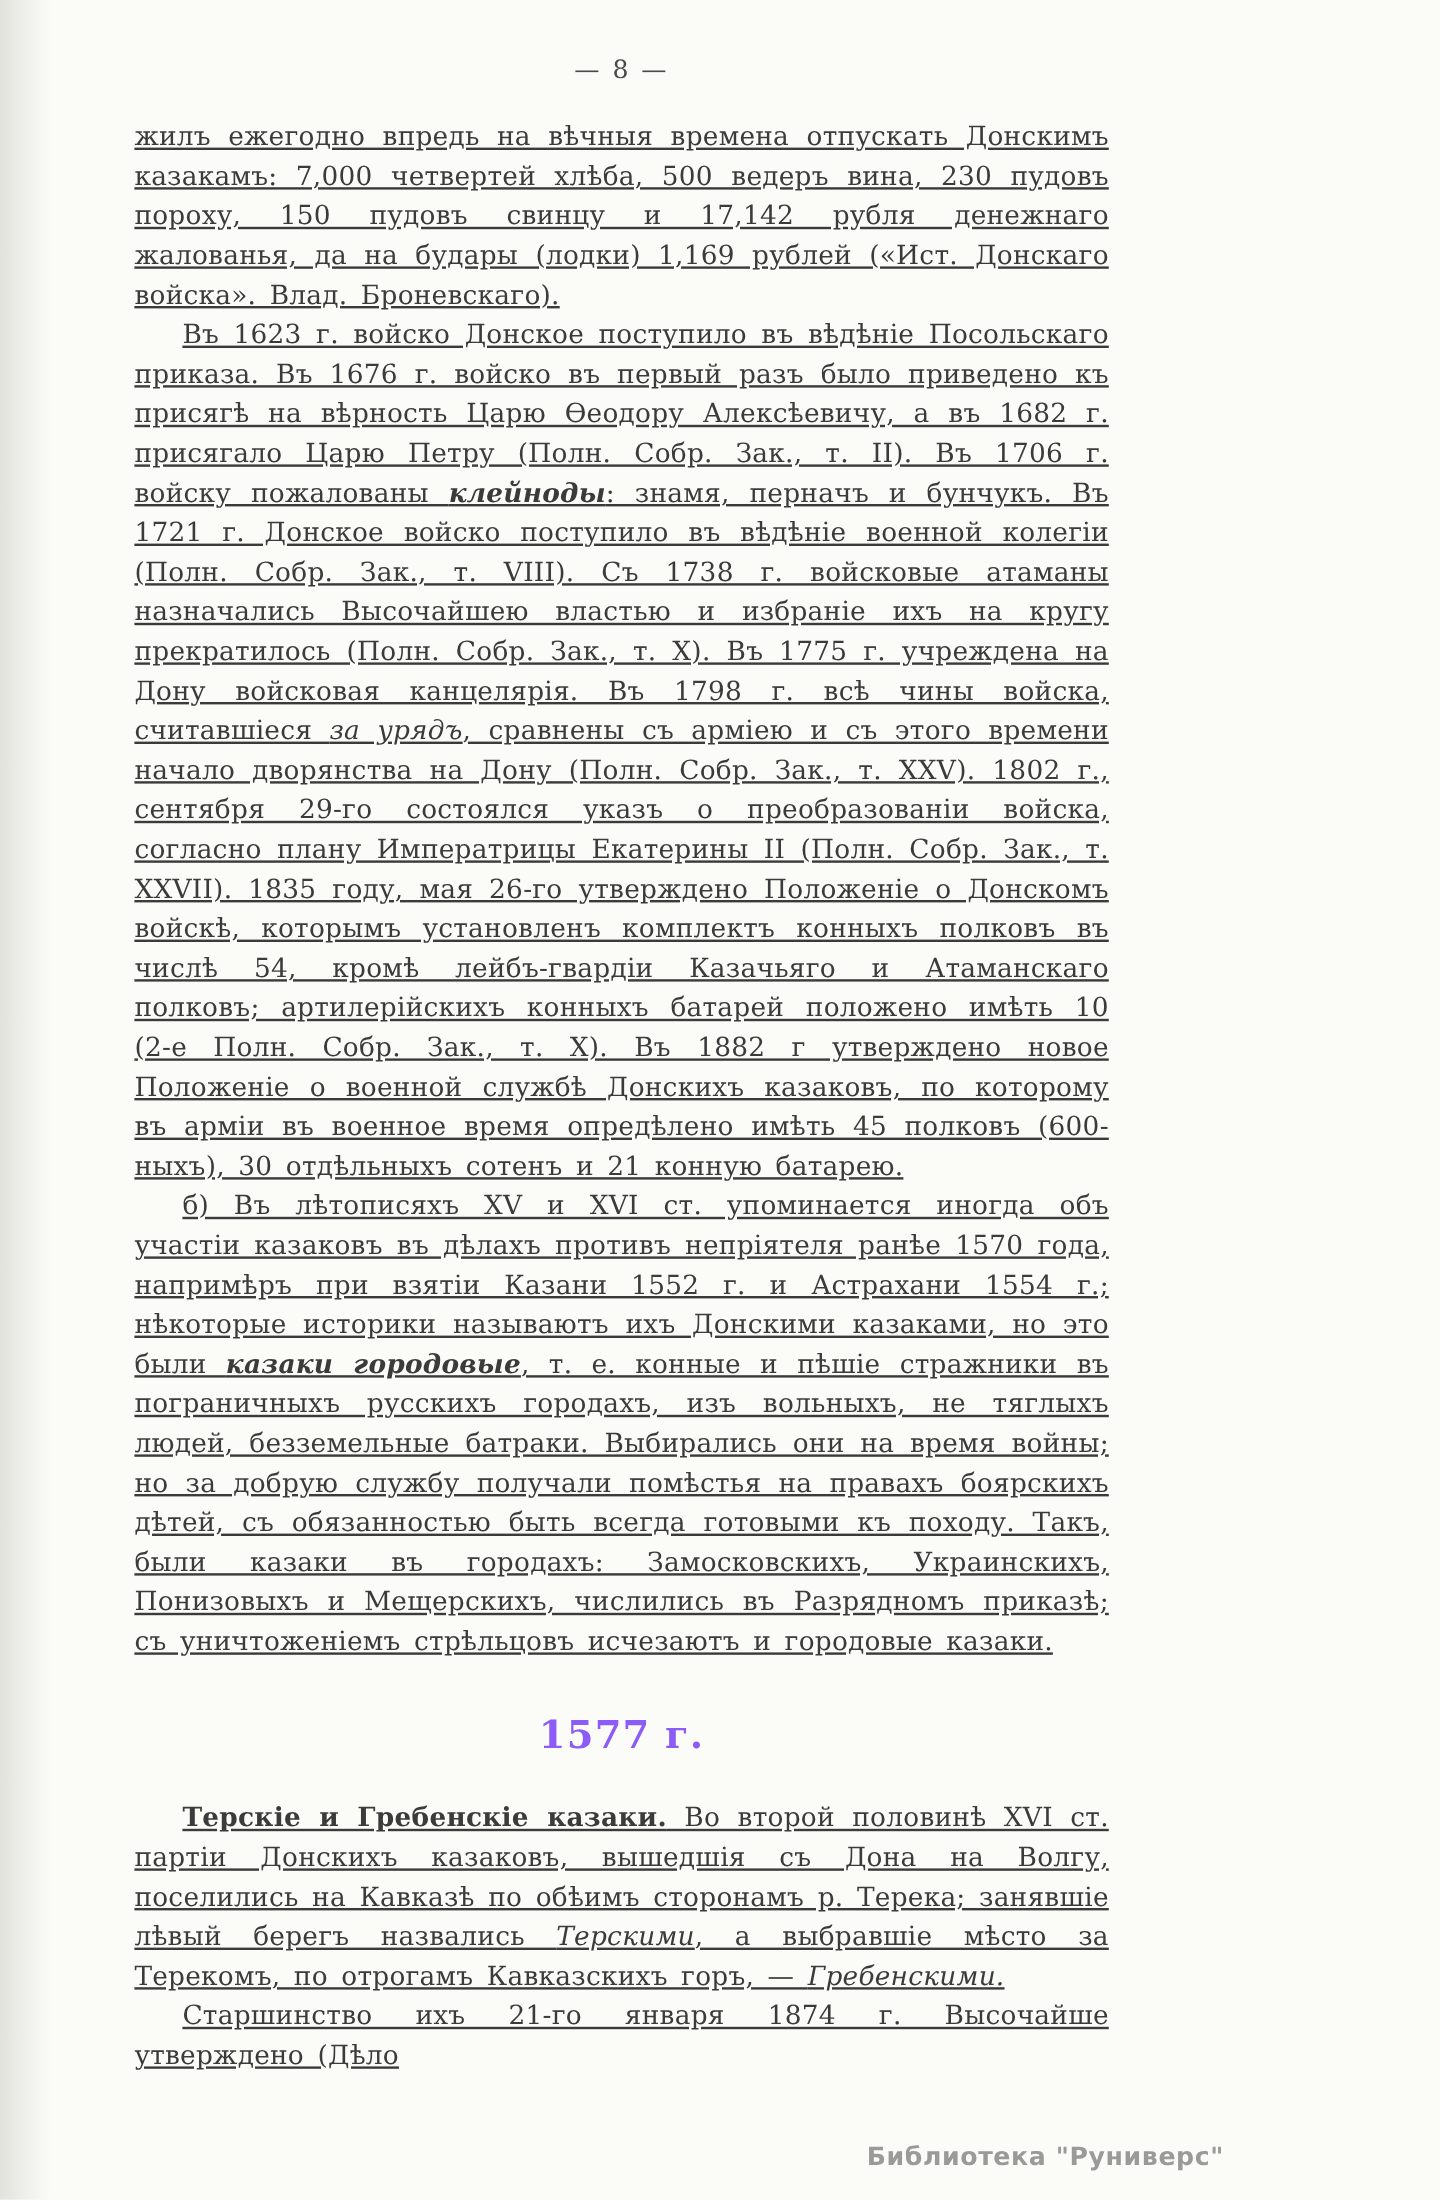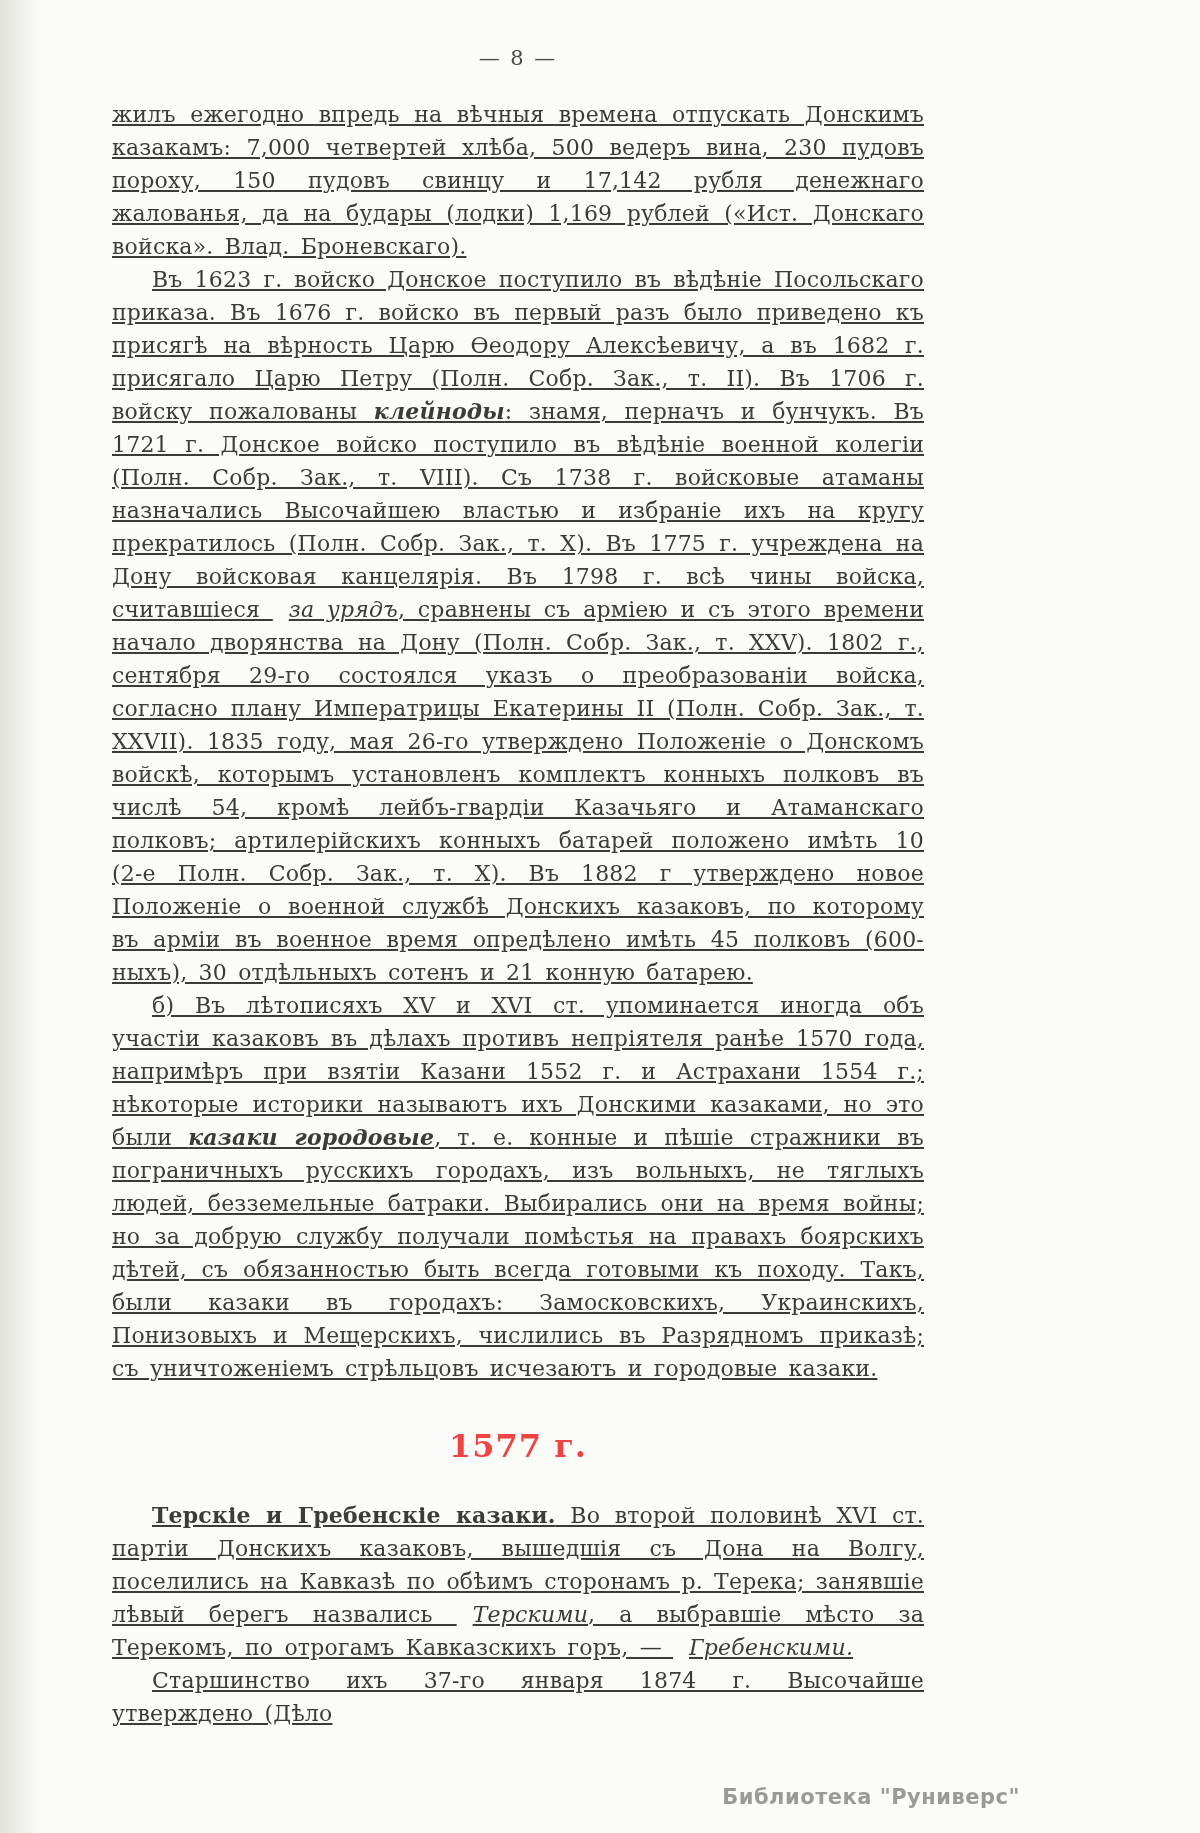--- a/index.html
+++ b/index.html
@@ -46,31 +46,30 @@
   }
   p.indent {
     text-indent: 40px;
   }
   .term-bold-italic {
     font-style: italic;
     font-weight: bold;
   }
   .term-italic {
     font-style: italic;
-    margin-left: 16px;
   }
   .lead-bold {
     font-weight: bold;
   }
   h2.section-heading {
     font-size: 32px;
     font-weight: bold;
     text-align: center;
     margin: 42px 0 34px 0;
-    color: #ef4444;
+    color: #8b5cf6;
     letter-spacing: 1px;
   }
   .watermark {
     position: absolute;
     right: 180px;
     bottom: 24px;
     font-family: "DejaVu Sans", "Liberation Sans", sans-serif;
     font-weight: bold;
     font-size: 21px;
     color: #9a9a98;
@@ -89,17 +88,17 @@
   <p class="body-par"><span>жилъ ежегодно впредь на вѣчныя времена отпускать Донскимъ казакамъ: 7,000 четвертей хлѣба, 500 ведеръ вина, 230 пудовъ пороху, 150 пудовъ свинцу и 17,142 рубля денежнаго жалованья, да на будары (лодки) 1,169 рублей («Ист. Донскаго войска». Влад. Броневскаго).</span></p>
 
   <p class="body-par indent"><span>Въ 1623 г. войско Донское поступило въ вѣдѣніе Посольскаго приказа. Въ 1676 г. войско въ первый разъ было приведено къ присягѣ на вѣрность Царю Ѳеодору Алексѣевичу, а въ 1682 г. присягало Царю Петру (Полн. Собр. Зак., т. II). Въ 1706 г. войску пожалованы </span><span class="term-bold-italic">клейноды</span><span>: знамя, перначъ и бунчукъ. Въ 1721 г. Донское войско поступило въ вѣдѣніе военной колегіи (Полн. Собр. Зак., т. VIII). Съ 1738 г. войсковые атаманы назначались Высочайшею властью и избраніе ихъ на кругу прекратилось (Полн. Собр. Зак., т. X). Въ 1775 г. учреждена на Дону войсковая канцелярія. Въ 1798 г. всѣ чины войска, считавшіеся </span><span class="term-italic">за урядъ</span><span>, сравнены съ арміею и съ этого времени начало дворянства на Дону (Полн. Собр. Зак., т. XXV). 1802 г., сентября 29-го состоялся указъ о преобразованіи войска, согласно плану Императрицы Екатерины II (Полн. Собр. Зак., т. XXVII). 1835 году, мая 26-го утверждено Положеніе о Донскомъ войскѣ, которымъ установленъ комплектъ конныхъ полковъ въ числѣ 54, кромѣ лейбъ-гвардіи Казачьяго и Атаманскаго полковъ; артилерійскихъ конныхъ батарей положено имѣть 10 (2-е Полн. Собр. Зак., т. X). Въ 1882 г утверждено новое Положеніе о военной службѣ Донскихъ казаковъ, по которому въ арміи въ военное время опредѣлено имѣть 45 полковъ (600-ныхъ), 30 отдѣльныхъ сотенъ и 21 конную батарею.</span></p>
 
   <p class="body-par indent"><span>б) Въ лѣтописяхъ XV и XVI ст. упоминается иногда объ участіи казаковъ въ дѣлахъ противъ непріятеля ранѣе 1570 года, напримѣръ при взятіи Казани 1552 г. и Астрахани 1554 г.; нѣкоторые историки называютъ ихъ Донскими казаками, но это были </span><span class="term-bold-italic">казаки городовые</span><span>, т. е. конные и пѣшіе стражники въ пограничныхъ русскихъ городахъ, изъ вольныхъ, не тяглыхъ людей, безземельные батраки. Выбирались они на время войны; но за добрую службу получали помѣстья на правахъ боярскихъ дѣтей, съ обязанностью быть всегда готовыми къ походу. Такъ, были казаки въ городахъ: Замосковскихъ, Украинскихъ, Понизовыхъ и Мещерскихъ, числились въ Разрядномъ приказѣ; съ уничтоженіемъ стрѣльцовъ исчезаютъ и городовые казаки.</span></p>
 
   <h2 class="section-heading">1577 г.</h2>
 
   <p class="body-par indent"><span class="lead-bold">Терскіе и Гребенскіе казаки.</span><span> Во второй половинѣ XVI ст. партіи Донскихъ казаковъ, вышедшія съ Дона на Волгу, поселились на Кавказѣ по обѣимъ сторонамъ р. Терека; занявшіе лѣвый берегъ назвались </span><span class="term-italic">Терскими</span><span>, а выбравшіе мѣсто за Терекомъ, по отрогамъ Кавказскихъ горъ, — </span><span class="term-italic">Гребенскими.</span></p>
 
-  <p class="body-par indent"><span>Старшинство ихъ 37-го января 1874 г. Высочайше утверждено (Дѣло</span></p>
+  <p class="body-par indent"><span>Старшинство ихъ 21-го января 1874 г. Высочайше утверждено (Дѣло</span></p>
 
 </div>
 
 <div class="watermark">Библиотека "Руниверс"</div>
 
 </body></html>

